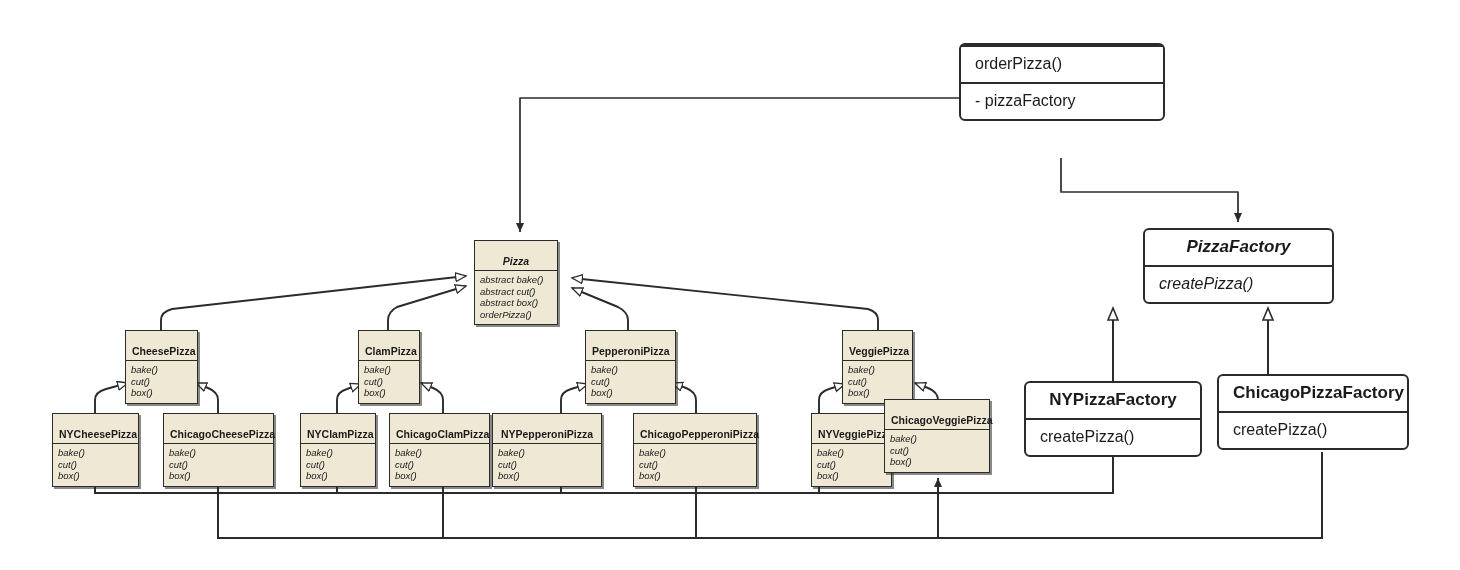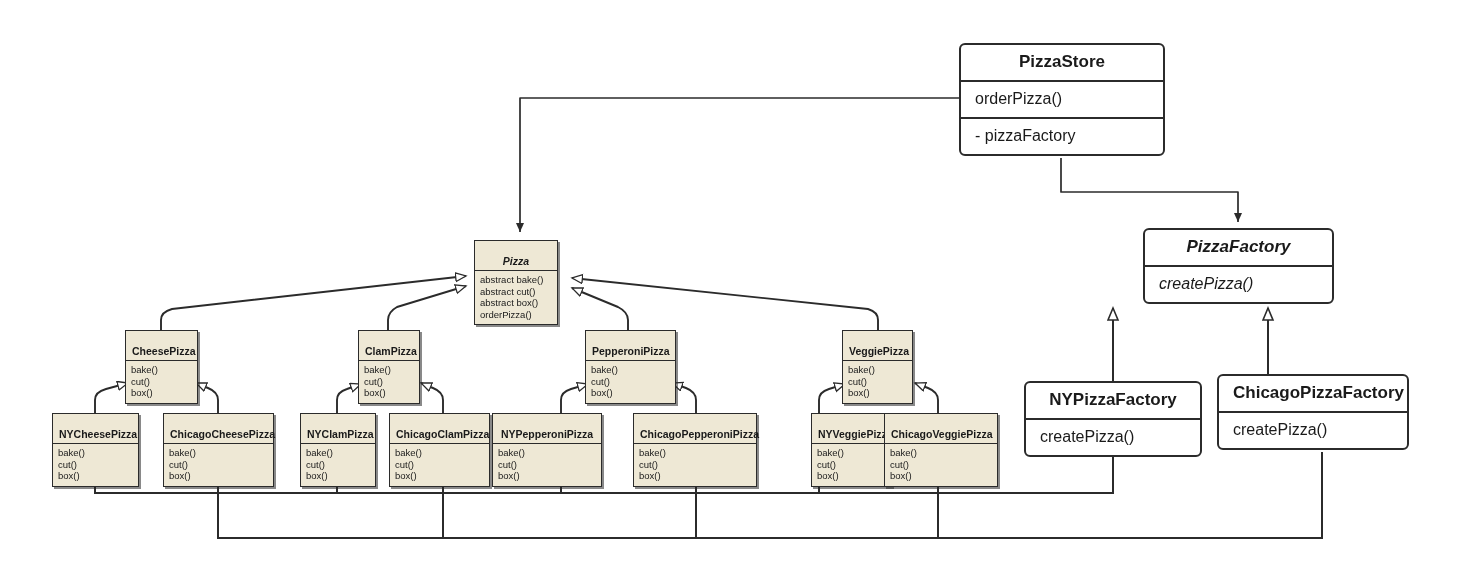--- a/index.html
+++ b/index.html
@@ -19,21 +19,21 @@
   .big{border-radius:6px;}
   .big .title{font-size:17px;padding:7px 14px 8px;}
   .big .row{font-size:16px;padding:8px 14px 9px;}
 
   
   .cream{background:#eee8d5;border:1.5px solid #2b2b2b;border-radius:0;
          box-shadow:2px 2px 0 rgba(40,40,40,.55);}
   .cream .title{font-size:10.5px;padding:14px 6px 3px;letter-spacing:0;}
   .cream .ops{font-size:9.5px;line-height:11.5px;padding:3px 5px 4px;
               border-top:1.5px solid #2b2b2b;}
-  .cream .ops div{white-space:nowrap;}
+  .cream .ops div{white-space:nowrap;font-style:italic;}
 
   .abs-title{font-style:italic;font-weight:normal;}
   .abs-row{font-style:italic;}
 </style>
 </head>
 <body>
 
 <div id="stage">
 
   <svg id="wires" viewBox="0 0 1460 570" xmlns="http://www.w3.org/2000/svg">
@@ -89,21 +89,20 @@
       <path d="M819,493 L819,478" marker-end="url(#solidArrow)"></path>
 
       <path d="M1322,452 L1322,538 L218,538 L218,478" marker-end="url(#solidArrow)"></path>
       <path d="M443,538 L443,478" marker-end="url(#solidArrow)"></path>
       <path d="M696,538 L696,478" marker-end="url(#solidArrow)"></path>
       <path d="M938,538 L938,478" marker-end="url(#solidArrow)"></path>
     </g>
   </svg>
 
   <div class="node big" style="left:959px;top:43px;width:206px;">
-    <div class="title">PizzaStore</div>
     <div class="row sep">orderPizza()</div>
     <div class="row sep">- pizzaFactory</div>
   </div>
 
   <div class="node big" style="left:1143px;top:228px;width:191px;">
     <div class="title abs-title">PizzaFactory</div>
     <div class="row sep abs-row">createPizza()</div>
   </div>
 
   <div class="node big" style="left:1024px;top:381px;width:178px;">
@@ -218,21 +217,21 @@
 
   <div class="node cream" style="left:779px;top:413px;width:81px;margin-left:32px;">
     <div class="title">NYVeggiePizza</div>
     <div class="ops">
       <div>bake()</div>
       <div>cut()</div>
       <div>box()</div>
     </div>
   </div>
 
-  <div class="node cream" style="left:884px;top:413px;width:114px;">
+  <div class="node cream" style="left:884px;top:399px;width:106px;">
     <div class="title">ChicagoVeggiePizza</div>
     <div class="ops">
       <div>bake()</div>
       <div>cut()</div>
       <div>box()</div>
     </div>
   </div>
 
 </div>
 

